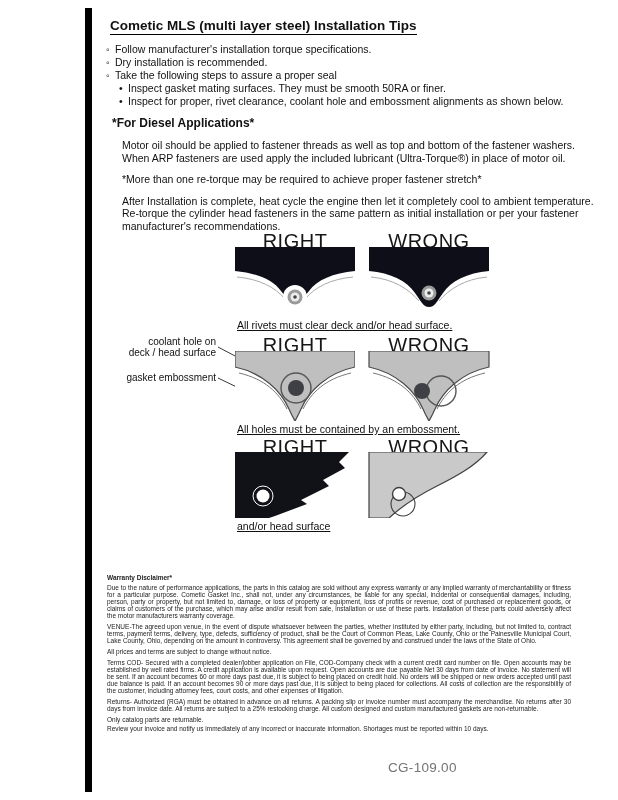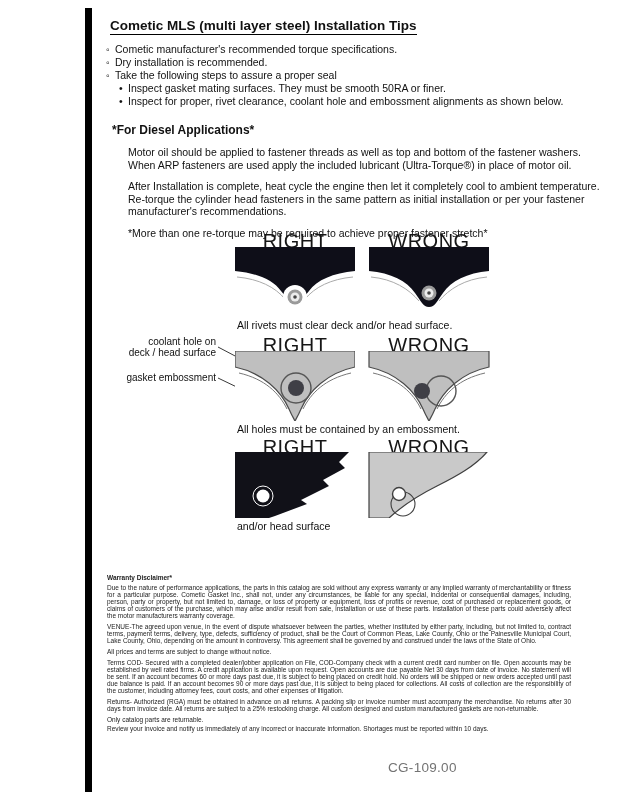--- a/index.html
+++ b/index.html
@@ -14,28 +14,28 @@
   .title {
     display:inline-block; margin-left:4px; font-size:13.5px; font-weight:bold;
     border-bottom:1.5px solid #000; padding-bottom:1px;
   }
   .tips { margin-top:8px; font-size:10.5px; }
   .tip { position:relative; padding-left:9px; line-height:13px; }
   .tip::before { content:"◦"; position:absolute; left:0; top:0; }
   .subtip { position:relative; margin-left:13px; padding-left:9px; line-height:13px; }
   .subtip::before { content:"•"; position:absolute; left:0; top:0; }
 
-  .diesel-heading { margin:15px 0 0 6px; font-size:12px; font-weight:bold; }
-  .para { margin:9px 0 0 22px; width:472px; font-size:10.5px; line-height:12.5px; }
+  .diesel-heading { margin:8px 0 0 6px; font-size:12px; font-weight:bold; }
+  .para { margin:9px 0 0 16px; width:472px; font-size:10.5px; line-height:12.5px; }
 
   .diagrams { position:absolute; left:0; top:230px; width:618px; height:322px; }
   .dlabel { position:absolute; font-size:20px; letter-spacing:0.5px; text-align:center; color:#161616; }
   .dimg { position:absolute; }
   .dimg svg { display:block; width:100%; height:100%; }
-  .dcaption { position:absolute; font-size:10.5px; color:#111; }
+  .dcaption { position:absolute; font-size:10.5px; color:#111;text-decoration:underline; }
   .pointer-label { position:absolute; font-size:10px; line-height:11px; text-align:right; color:#111; }
   .leader-svg { position:absolute; left:0; top:100px; width:618px; height:110px; }
 
   .legal {
     position:absolute; left:107px; top:574px; width:464px;
     font-size:6.5px; line-height:7px; text-align:justify; color:#222;
   }
   .legal-heading { font-size:6.5px; font-weight:bold; margin-bottom:3px; }
   .legal-para { margin-bottom:4px; }
   .legal-para.tight { margin-bottom:2px; }
@@ -44,30 +44,30 @@
 </style>
 </head>
 <body>
 
 <div class="page">
   <div class="left-bar"></div>
 
   <div class="content">
     <div class="title">Cometic MLS (multi layer steel) Installation Tips</div>
     <div class="tips">
-      <div class="tip">Cometic manufacturer's recommended torque specifications.</div>
+      <div class="tip">Follow manufacturer's installation torque specifications.</div>
       <div class="tip">Dry installation is recommended.</div>
       <div class="tip">Take the following steps to assure a proper seal</div>
       <div class="subtip">Inspect gasket mating surfaces.  They must be smooth 50RA or finer.</div>
       <div class="subtip">Inspect for proper, rivet clearance, coolant hole and embossment alignments as shown below.</div>
     </div>
     <div class="diesel-heading">*For Diesel Applications*</div>
     <p class="para">Motor oil should be applied to fastener threads as well as top and bottom of the fastener washers. When ARP fasteners are used apply the included lubricant (Ultra-Torque®) in place of motor oil.</p>
+    <p class="para">*More than one re-torque may be required to achieve proper fastener stretch*</p>
     <p class="para">After Installation is complete, heat cycle the engine then let it completely cool to ambient temperature. Re-torque the cylinder head fasteners in the same pattern as initial installation or per your fastener manufacturer's recommendations.</p>
-    <p class="para">*More than one re-torque may be required to achieve proper fastener stretch*</p>
   </div>
 
   <div class="diagrams">
 
     <div class="dlabel" style="left:235px;top:0;width:120px">RIGHT</div>
     <div class="dlabel" style="left:368px;top:0;width:122px">WRONG</div>
 
     <div class="dimg" style="left:235px;top:17px;width:120px;height:70px">
       <svg viewBox="0 0 120 70">
         <rect width="120" height="70" fill="#ffffff"></rect>

